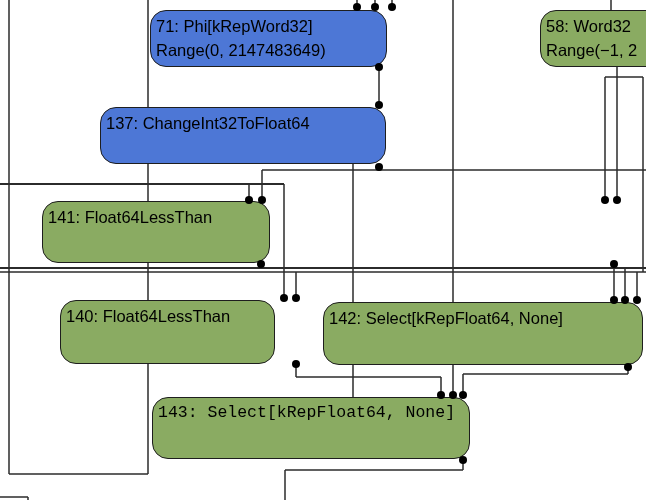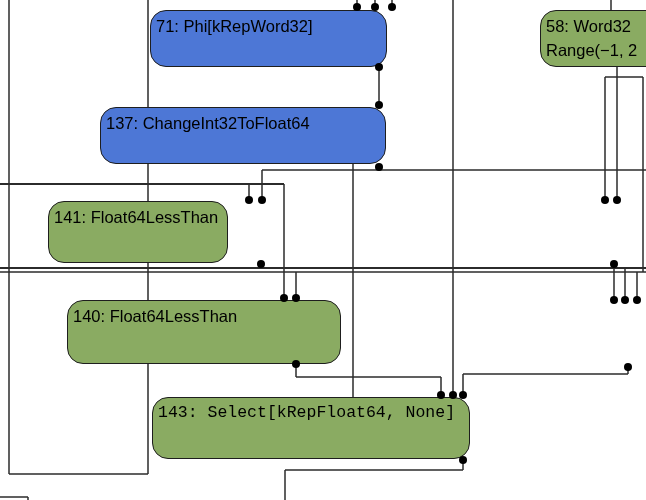--- a/index.html
+++ b/index.html
@@ -59,40 +59,44 @@
       <line x1="628" y1="367" x2="628" y2="374" stroke="#2b2b2b" stroke-width="1.5"></line>
       <line x1="628" y1="374" x2="463" y2="374" stroke="#2b2b2b" stroke-width="1.5"></line>
       <line x1="463" y1="374" x2="463" y2="395" stroke="#2b2b2b" stroke-width="1.5"></line>
       <line x1="463" y1="460" x2="463" y2="470" stroke="#2b2b2b" stroke-width="1.5"></line>
       <line x1="463" y1="470" x2="285" y2="470" stroke="#2b2b2b" stroke-width="1.5"></line>
       <line x1="285" y1="470" x2="285" y2="500" stroke="#2b2b2b" stroke-width="1.5"></line>
     </svg>
 
   <div class="node blue" id="gnode-71" style="left: 150px; top: 10px; width: 237px; height: 57px;">
     <div>71: Phi[kRepWord32]</div>
+    <div>Range(0, 2147483649)</div>
   </div>
 
   <div class="node green" id="gnode-58" style="left: 540px; top: 10px; width: 160px; height: 57px;">
     <div>58: Word32</div>
     <div>Range(−1, 2</div>
   </div>
 
   <div class="node blue" id="gnode-137" style="left: 100px; top: 107px; width: 286px; height: 57px;">
     <div>137: ChangeInt32ToFloat64</div>
   </div>
 
-  <div class="node green" id="gnode-141" style="left: 48px; top: 201px; width: 180px; height: 62px;">
+  <div class="node green" id="gnode-141" style="left: 42px; top: 201px; width: 228px; height: 62px;">
     <div>141: Float64LessThan</div>
   </div>
 
 
-  <div class="node green" id="gnode-140" style="left: 67px; top: 300px; width: 274px; height: 64px;">
+  <div class="node green" id="gnode-140" style="left: 60px; top: 300px; width: 215px; height: 64px;">
     <div>140: Float64LessThan</div>
   </div>
 
+  <div class="node green" id="gnode-142" style="left: 323px; top: 302px; width: 320px; height: 63px;">
+    <div>142: Select[kRepFloat64, None]</div>
+  </div>
 
   <div class="node green" id="gnode-143" style="left: 152px; top: 397px; width: 318px; height: 62px; font-family: Liberation Mono, monospace;">
     <div>143: Select[kRepFloat64, None]</div>
   </div>
 
   <svg id="dot-layer" width="646" height="500">
       <circle cx="357" cy="7" r="4" fill="#000000"></circle>
       <circle cx="375" cy="7" r="4" fill="#000000"></circle>
       <circle cx="392" cy="7" r="4" fill="#000000"></circle>
       <circle cx="379" cy="67" r="4" fill="#000000"></circle>

